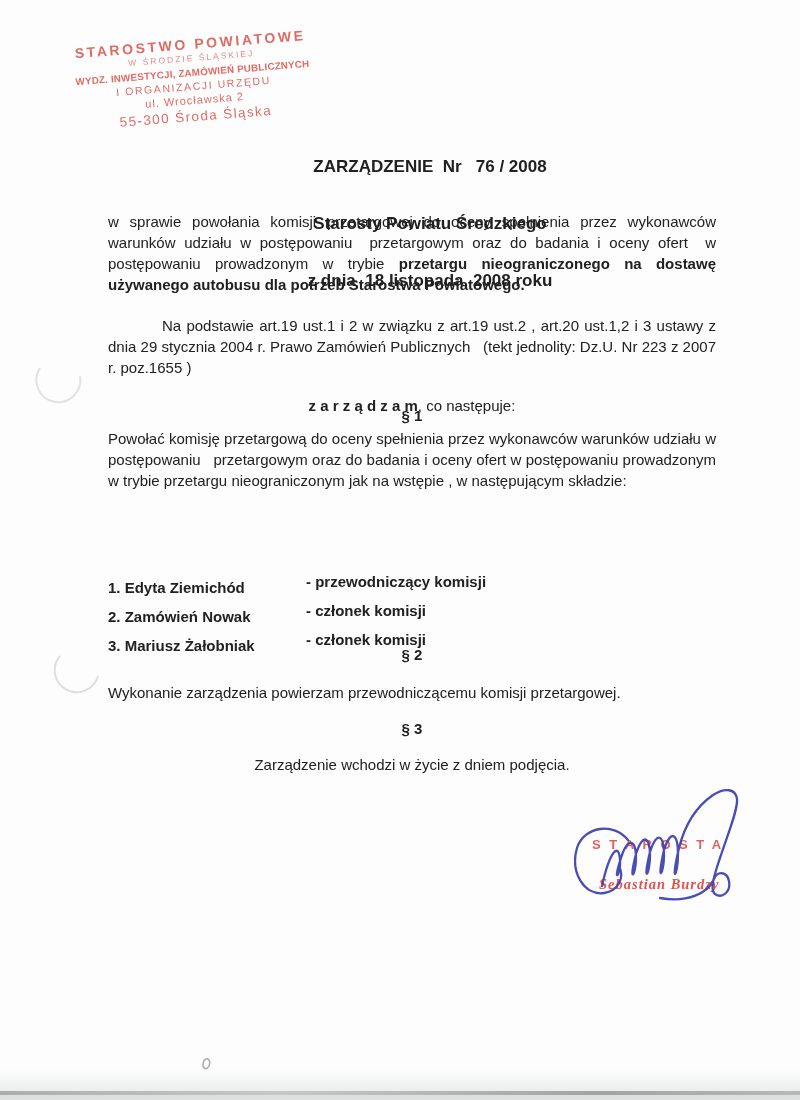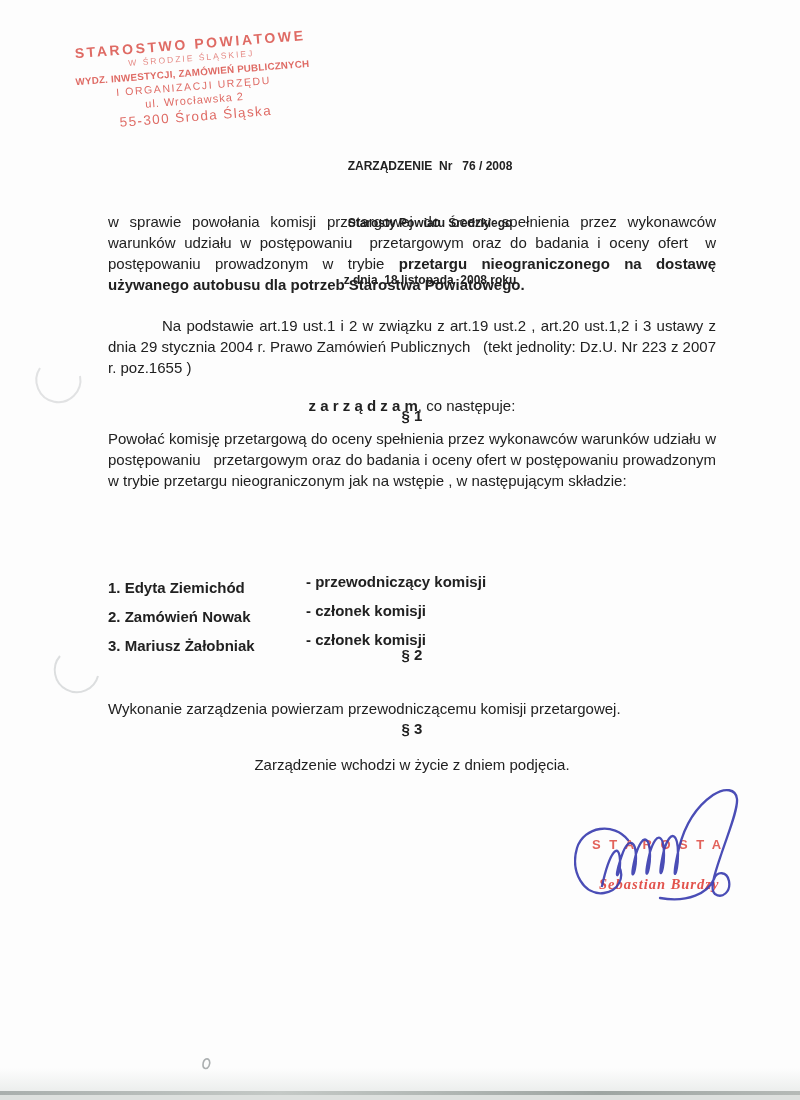--- a/index.html
+++ b/index.html
@@ -14,31 +14,31 @@
     color:#db5750;text-align:center;opacity:.88;line-height:1.15;
   }
   .st-l1{font-size:14px;font-weight:600;letter-spacing:2.6px;white-space:nowrap;}
   .st-l2{font-size:8.5px;letter-spacing:2px;margin-top:2px;opacity:.8;}
   .st-l3{font-size:9.8px;font-weight:700;letter-spacing:.2px;margin-top:3px;white-space:nowrap;}
   .st-l4{font-size:10.5px;letter-spacing:1.6px;margin-top:2px;}
   .st-l5{font-size:11px;letter-spacing:1px;margin-top:2px;}
   .st-l6{font-size:13.5px;letter-spacing:1.4px;margin-top:2px;}
   
   .title-block{position:absolute;left:100px;top:119px;width:660px;text-align:center;
-    font-weight:bold;font-size:12px;line-height:19px;white-space:pre-wrap;}
+    font-weight:bold;font-size:17px;line-height:19px;white-space:pre-wrap;}
   
   .doc-par{position:absolute;left:108px;width:608px;font-size:15px;line-height:21px;margin:0;}
   .just{text-align:justify;}
   .pre{white-space:pre-wrap;}
   .subject{top:211px;}
   .legal{top:315px;text-indent:54px;}
   .ordain{top:395px;text-align:center;}
   .sec-head{position:absolute;left:108px;width:608px;text-align:center;font-weight:bold;font-size:15px;margin:0;}
   .sh1{top:407px;} .sh2{top:646px;} .sh3{top:720px;}
-  .b1{top:428px;} .b2{top:698px;} .b3{top:754px;text-align:center;}
+  .b1{top:428px;} .b2{top:682px;} .b3{top:754px;text-align:center;}
   
   .committee{position:absolute;left:108px;top:536px;width:608px;font-weight:bold;font-size:15px;}
   .c-row{display:flex;height:29px;align-items:flex-start;}
   .c-left{width:198px;white-space:nowrap;margin-top:43px;}
   .c-role{white-space:nowrap;margin-top:37px;}
   
   .sig-title{position:absolute;left:592px;top:837px;color:#e0524a;font-weight:bold;
     font-size:13px;letter-spacing:8.5px;white-space:nowrap;opacity:.9;}
   .sig-name{position:absolute;left:599px;top:876px;color:#e0453e;
     font-family:"Liberation Serif", serif;font-style:italic;font-weight:bold;

